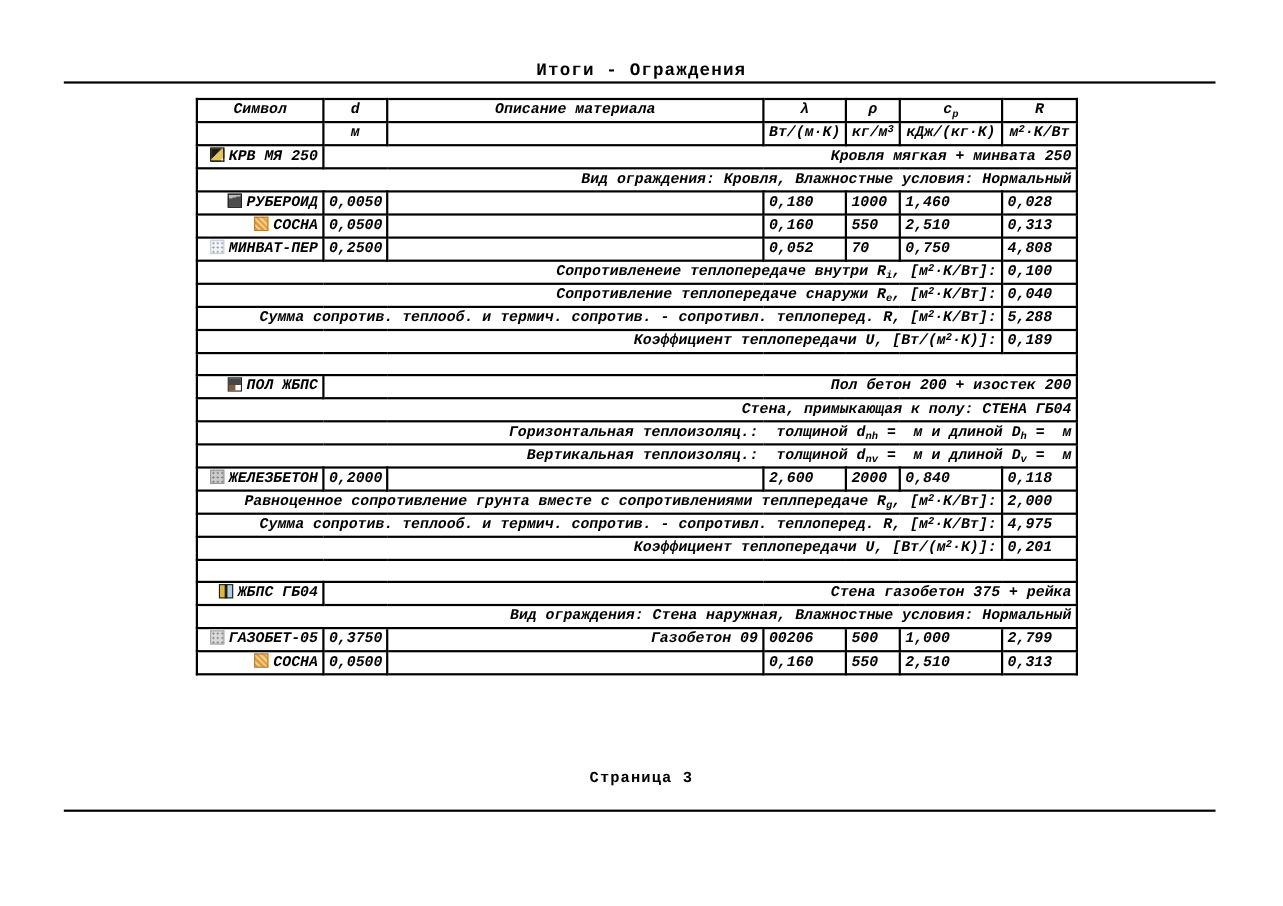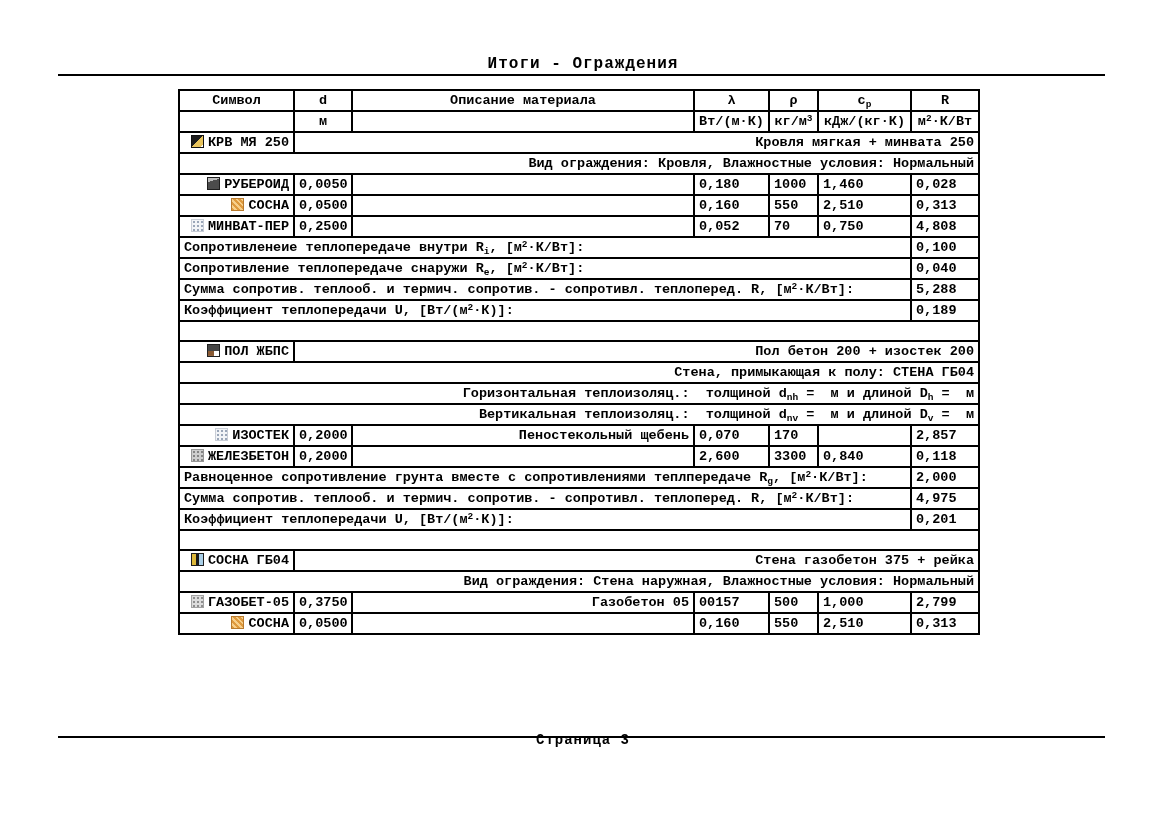--- a/index.html
+++ b/index.html
@@ -9,35 +9,35 @@
     font-family:"Liberation Mono", monospace; font-weight:bold; color:#000;
   }
   .page-title {
     position:absolute; top:55px; left:0; width:100%;
     text-align:center; font-size:16px; letter-spacing:1px;
   }
   .rule { position:absolute; left:58px; width:1047px; height:2px; background:#000; }
   .rule-top { top:74px; }
   .rule-bottom { top:736px; }
   .page-footer {
-    position:absolute; top:732px; left:0; width:100%;
+    position:absolute; top:700px; left:0; width:100%;
     text-align:center; font-size:14px; letter-spacing:1px;
   }
   table.results {
     position:absolute; left:178px; top:89px; width:800px;
-    border-collapse:collapse; table-layout:fixed; font-size:13.5px;
+    border-collapse:collapse; table-layout:fixed; font-size:13.5px;font-style:italic;
   }
   .results th, .results td {
     border:2px solid #000; height:20.2px; padding:0 4px;
     overflow:hidden; white-space:nowrap; font-weight:bold; line-height:19px;
   }
   .results th { text-align:center; }
   .l { text-align:right; }
   .num { }
-  .sum-lbl { text-align:left; }
+  .sum-lbl { text-align:right; }
   sub { font-size:9.5px; vertical-align:-3px; line-height:0; }
   sup { font-size:9.5px; vertical-align:4px; line-height:0; }
   .icon {
     display:inline-block; width:13px; height:13px;
     vertical-align:-2px; margin-right:4px;
   }
   .roof-icon   { background:linear-gradient(135deg,#1c1c1c 0 46%,#e7c35c 46% 88%,#fff 88%); border:1px solid #111; }
   .ruberoid-icon { background:linear-gradient(165deg,#bdbdbd 0 28%,#4c4c4c 28%); border:1px solid #1e1e1e; }
   .pine-icon   { background:repeating-linear-gradient(45deg,#df9a3e 0 2px,#f7cf8a 2px 4px); border:1px solid #b97b2e; }
   .minvat-icon { background-color:#f2f4f7; background-image:radial-gradient(#9aa6b8 0.8px, transparent 1px); background-size:4px 4px; border:1px solid #c8cdd6; }
@@ -145,64 +145,55 @@
       <tr>
         <td class="l" colspan="7">Стена, примыкающая к полу: СТЕНА ГБ04</td>
       </tr>
       <tr>
         <td class="l" colspan="7">Горизонтальная теплоизоляц.:&nbsp; толщиной d<sub>nh</sub> =&nbsp; м и длиной D<sub>h</sub> =&nbsp; м</td>
       </tr>
       <tr>
         <td class="l" colspan="7">Вертикальная теплоизоляц.:&nbsp; толщиной d<sub>nv</sub> =&nbsp; м и длиной D<sub>v</sub> =&nbsp; м</td>
       </tr>
       <tr>
-        <td class="l"><span class="icon izostek-icon"></span><span>ИЗОСТЕК</span></td>
-        <td class="l">0,2000</td>
-        <td class="l">Пеностекольный щебень</td>
-        <td class="num">0,070</td>
-        <td class="num">170</td>
-        <td class="num"></td>
-        <td class="num">2,857</td>
-      </tr>
-      <tr>
         <td class="l"><span class="icon concrete-icon"></span><span>ЖЕЛЕЗБЕТОН</span></td>
         <td class="l">0,2000</td>
         <td class="l"></td>
         <td class="num">2,600</td>
-        <td class="num">3300</td>
+        <td class="num">2000</td>
         <td class="num">0,840</td>
         <td class="num">0,118</td>
       </tr>
       <tr>
         <td class="sum-lbl" colspan="6">Равноценное сопротивление грунта вместе с сопротивлениями теплпередаче R<sub>g</sub>, [м<sup>2</sup>·К/Вт]:</td>
         <td class="num">2,000</td>
       </tr>
       <tr>
         <td class="sum-lbl" colspan="6">Сумма сопротив. теплооб. и термич. сопротив. - сопротивл. теплоперед. R, [м<sup>2</sup>·К/Вт]:</td>
         <td class="num">4,975</td>
       </tr>
       <tr>
         <td class="sum-lbl" colspan="6">Коэффициент теплопередачи U, [Вт/(м<sup>2</sup>·К)]:</td>
         <td class="num">0,201</td>
       </tr>
       <tr>
         <td class="l" colspan="7"></td>
       </tr>
       <tr>
-        <td class="l"><span class="icon wall-icon"></span><span>СОСНА ГБ04</span></td>
+        <td class="l"><span class="icon wall-icon"></span><span>ЖБПС ГБ04</span></td>
         <td class="l" colspan="6">Стена газобетон 375 + рейка</td>
       </tr>
       <tr>
         <td class="l" colspan="7">Вид ограждения: Стена наружная, Влажностные условия: Нормальный</td>
       </tr>
       <tr>
         <td class="l"><span class="icon gasconcrete-icon"></span><span>ГАЗОБЕТ-05</span></td>
         <td class="l">0,3750</td>
-        <td class="l">Газобетон 05</td>
-        <td class="num">00157</td>
+        <td class="l">Газобетон 09</td>
+        <td class="num">00206</td>
         <td class="num">500</td>
         <td class="num">1,000</td>
         <td class="num">2,799</td>
       </tr>
       <tr>
         <td class="l"><span class="icon pine-icon"></span><span>СОСНА</span></td>
         <td class="l">0,0500</td>
         <td class="l"></td>
         <td class="num">0,160</td>
         <td class="num">550</td>

